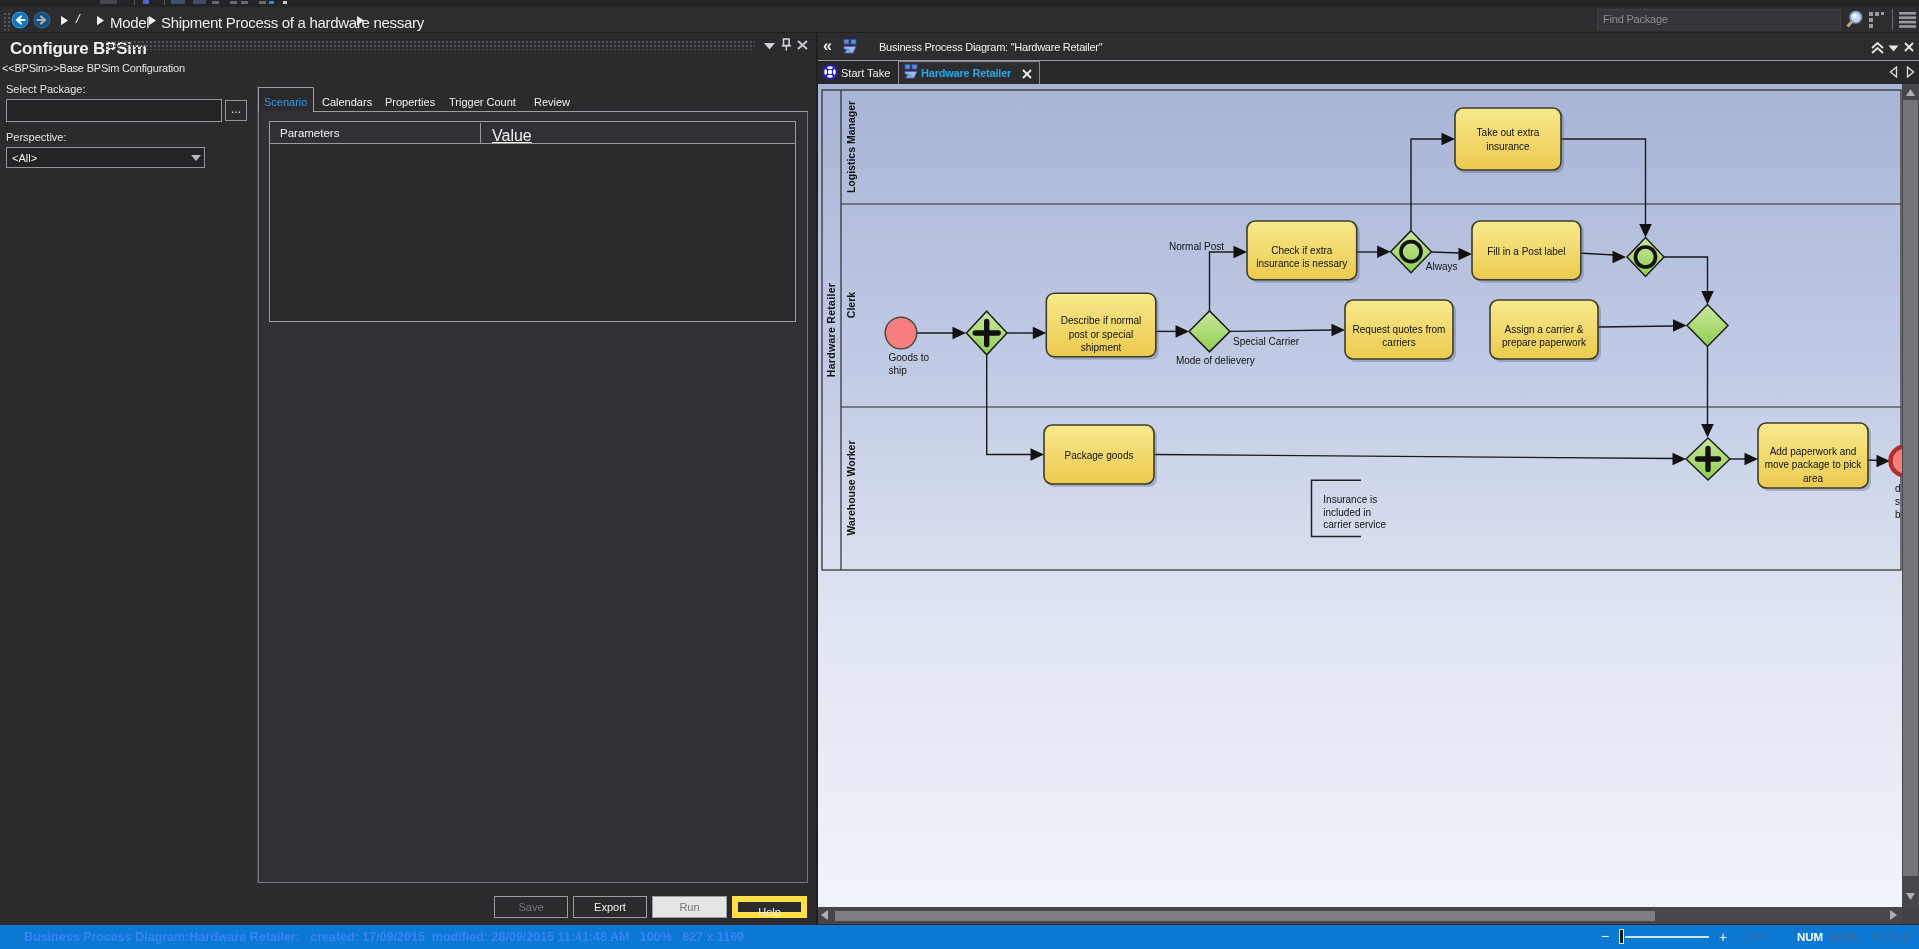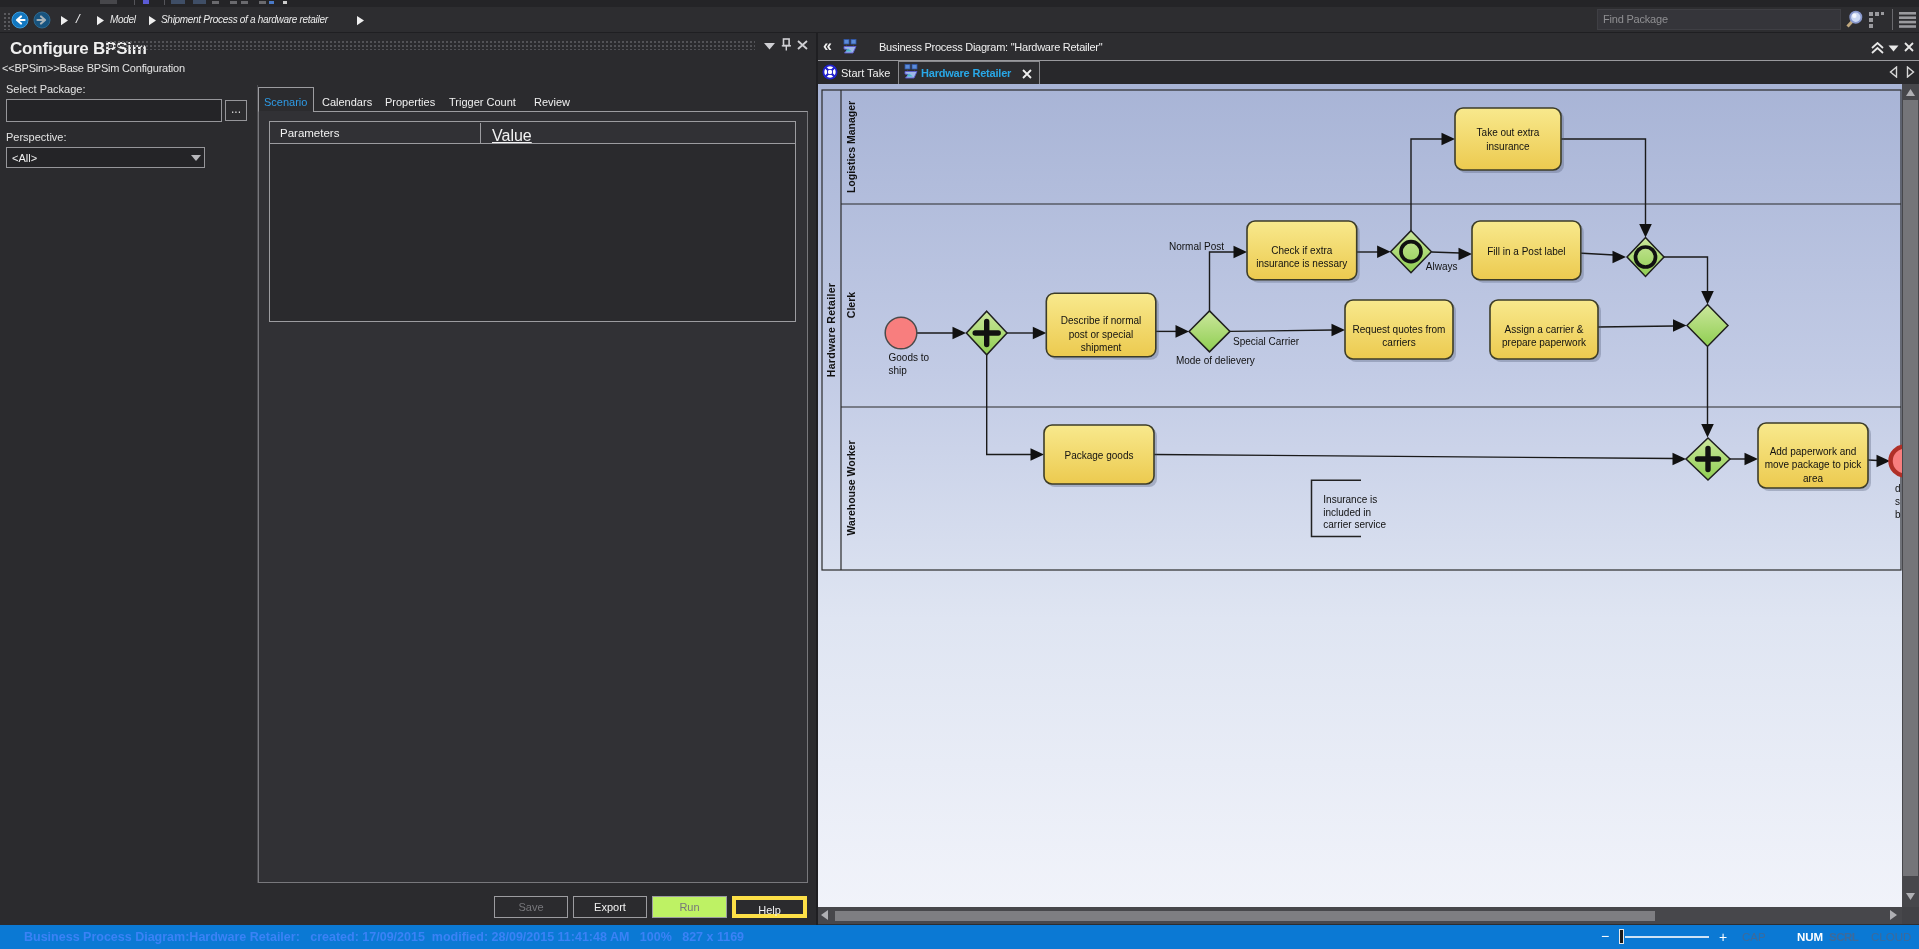--- a/index.html
+++ b/index.html
@@ -1,19 +1,19 @@
 <!DOCTYPE html>
 <html><head>
 <meta charset="utf-8">
 <style>
   * { margin:0; padding:0; box-sizing:border-box; }
   html,body { width:1919px; height:949px; overflow:hidden; background:#2d2d30;
     font-family:"Liberation Sans", sans-serif; }
   .abs { position:absolute; }
-  .txt { color:#ececec; font-size:10px; letter-spacing:-0.3px; white-space:nowrap;font-style:italic; }
+  .txt { color:#ececec; font-size:15px; letter-spacing:-0.3px; white-space:nowrap; }
 </style>
 </head>
 <body>
 
 <div class="abs" style="left:0;top:0;width:1919px;height:7px;background:#242427;"></div>
 <div class="abs" style="left:100px;top:0;width:17px;height:4px;background:#47474b;"></div>
 <div class="abs" style="left:134px;top:0;width:1px;height:5px;background:#55555a;"></div>
 <div class="abs" style="left:143px;top:0;width:6px;height:4px;background:#5b5bd6;"></div>
 <div class="abs" style="left:164px;top:0;width:1px;height:5px;background:#55555a;"></div>
 <div class="abs" style="left:171px;top:0;width:14px;height:4px;background:#3f4e66;"></div>
@@ -35,21 +35,21 @@
   <path d="M27.5 10 H33.5 M31 6.5 L35 10 L31 13.5" stroke="#a7b2b8" stroke-width="2.2" fill="none" stroke-linecap="round" stroke-linejoin="round"></path>
 </svg>
 <svg class="abs" style="left:60px;top:16px;" width="310" height="10" viewBox="0 0 310 10">
   <path d="M1 0 L8 4.6 L1 9.2 Z" fill="#efefef"></path>
   <path d="M37 0 L44 4.6 L37 9.2 Z" fill="#efefef"></path>
   <path d="M89 0 L96 4.6 L89 9.2 Z" fill="#efefef"></path>
   <path d="M297 0 L304 4.6 L297 9.2 Z" fill="#efefef"></path>
 </svg>
 <div class="abs txt" style="left:76px;top:11px;font-size:13px;font-style:italic;">/</div>
 <div class="abs txt" style="left:110px;top:14px;">Model</div>
-<div class="abs txt" style="left:161px;top:14px;">Shipment Process of a hardware retailer</div>
+<div class="abs txt" style="left:161px;top:14px;">Shipment Process of a hardware nessary</div>
 
 <div class="abs" style="left:1597px;top:9px;width:244px;height:21px;background:#35353a;border:1px solid #3f3f44;"></div>
 <div class="abs" style="left:1603px;top:13px;color:#8f8f92;font-size:11px;letter-spacing:-0.2px;">Find Package</div>
 <svg class="abs" style="left:1845px;top:10px;" width="18" height="19" viewBox="0 0 18 19">
   <line x1="2.5" y1="16.5" x2="8" y2="10.5" stroke="#c0a87e" stroke-width="3"></line>
   <circle cx="10.8" cy="7.2" r="5.6" fill="#ccd9f4" stroke="#8898cc" stroke-width="1.8"></circle>
   <circle cx="9.4" cy="5.8" r="2.2" fill="#f4f8ff"></circle>
 </svg>
 <svg class="abs" style="left:1869px;top:12px;" width="18" height="17" viewBox="0 0 18 17">
   <g fill="#9a9a9e">
@@ -111,22 +111,22 @@
 
 <div class="abs" style="left:259px;top:111px;width:54px;height:2px;background:#313135;"></div>
 <div class="abs" style="left:269px;top:121px;width:527px;height:201px;background:#2a2a2d;border:1px solid #9c9ca0;"></div>
 <div class="abs" style="left:270px;top:122px;width:525px;height:22px;background:#313135;border-bottom:1px solid #9c9ca0;"></div>
 <div class="abs" style="left:480px;top:123px;width:1px;height:20px;background:#9c9ca0;"></div>
 <div class="abs" style="left:280px;top:127px;color:#f2f2f2;font-size:11.5px;">Parameters</div>
 <div class="abs" style="left:492px;top:127px;color:#f2f2f2;font-size:16px;text-decoration:underline;">Value</div>
 
 <div class="abs" style="left:494px;top:896px;width:74px;height:22px;border:1px solid #9c9ca0;background:#2b2b2e;color:#77777b;font-size:11px;text-align:center;line-height:20px;">Save</div>
 <div class="abs" style="left:573px;top:896px;width:74px;height:22px;border:1px solid #9c9ca0;background:#2b2b2e;color:#f2f2f2;font-size:11px;text-align:center;line-height:20px;">Export</div>
-<div class="abs" style="left:652px;top:896px;width:75px;height:22px;border:1px solid #9c9ca0;background:#bef264;color:#77777b;font-size:11px;text-align:center;line-height:20px;">Run</div>
-<div class="abs" style="left:732px;top:896px;width:75px;height:22px;border:4px solid #fde047;background:#2b2b2e;color:#f2f2f2;font-size:11px;text-align:center;line-height:20px;">Help</div>
+<div class="abs" style="left:652px;top:896px;width:75px;height:22px;border:1px solid #9c9ca0;background:#e5e5e5;color:#77777b;font-size:11px;text-align:center;line-height:20px;">Run</div>
+<div class="abs" style="left:732px;top:896px;width:75px;height:22px;border:6px solid #fde047;background:#2b2b2e;color:#f2f2f2;font-size:11px;text-align:center;line-height:20px;">Help</div>
 
 <div class="abs" style="left:816px;top:33px;width:2px;height:892px;background:#1f1f22;"></div>
 
 <div class="abs" style="left:818px;top:33px;width:1101px;height:892px;background:#2d2d30;"></div>
 
 <div class="abs" style="left:823px;top:37px;color:#f2f2f2;font-size:16px;font-weight:bold;">«</div>
 <svg class="abs" style="left:843px;top:39px;" width="15" height="15" viewBox="0 0 15 15">
   <rect x="1" y="0.5" width="5" height="4.5" fill="#5b8bd8" stroke="#2f55a8" stroke-width="0.8"></rect>
   <rect x="8" y="0.5" width="5" height="4.5" fill="#5b8bd8" stroke="#2f55a8" stroke-width="0.8"></rect>
   <line x1="3.5" y1="5" x2="3.5" y2="7" stroke="#444" stroke-width="0.8"></line>

